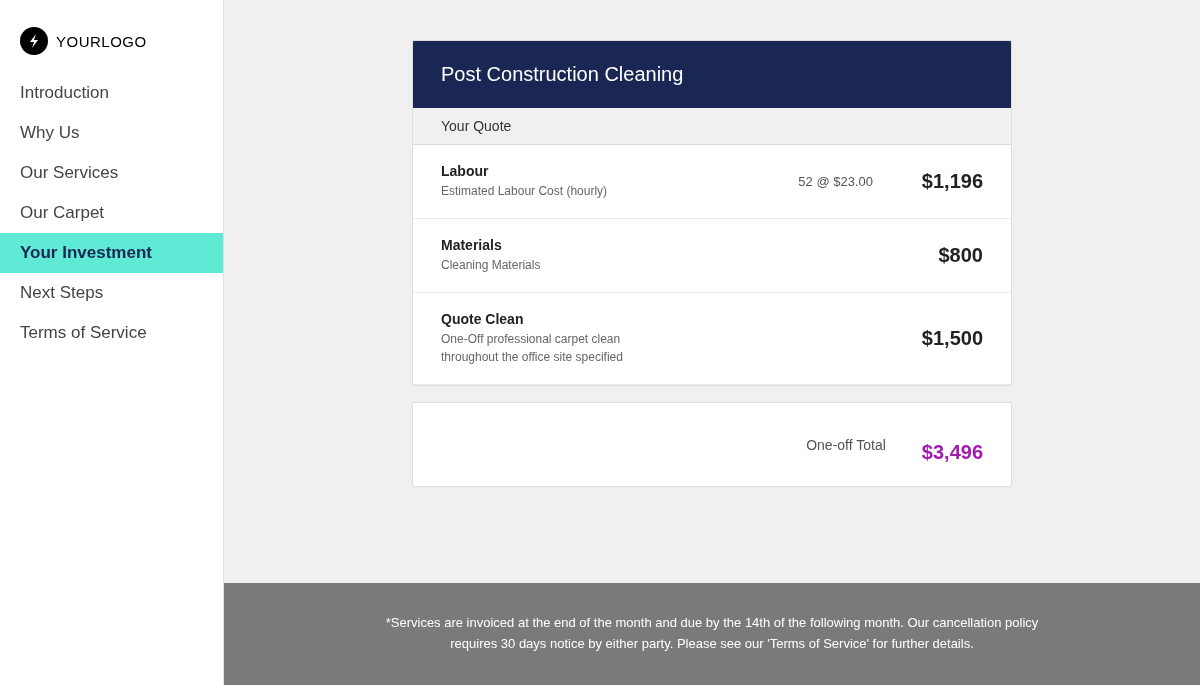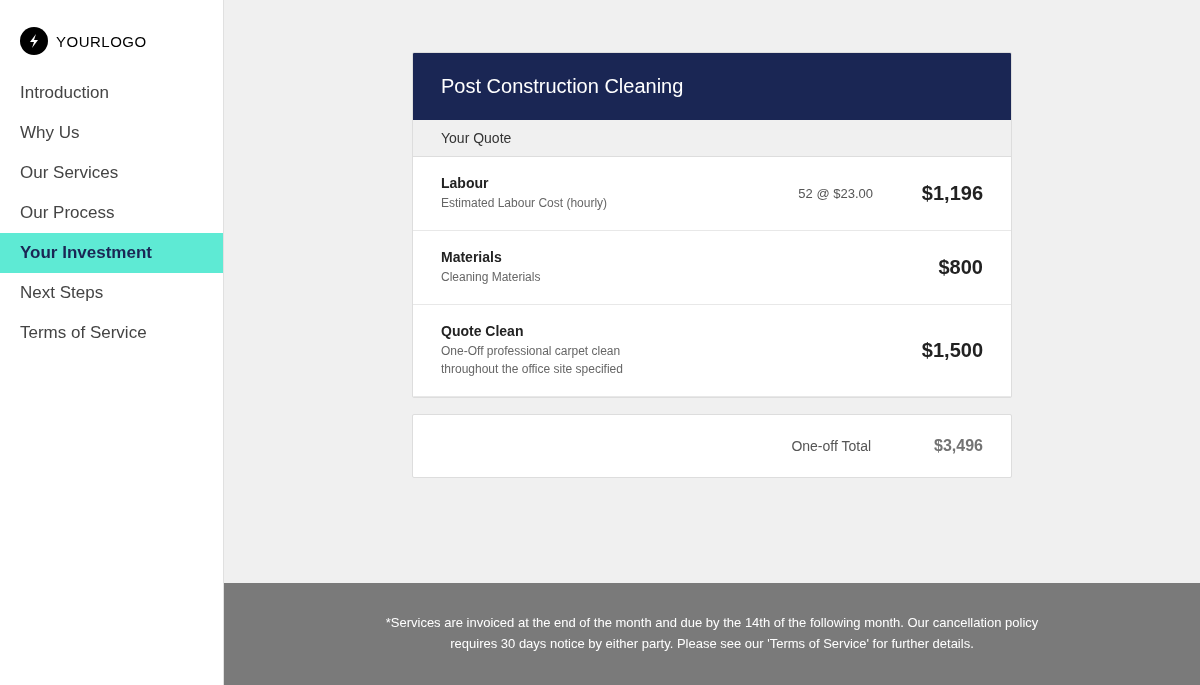--- a/index.html
+++ b/index.html
@@ -68,21 +68,21 @@
       padding: 40px 50px;
       background: #f0f0f0;
     }
 
     
     .quote-card {
       background: #fff;
       border: 1px solid #ddd;
       border-radius: 2px;
       max-width: 600px;
-      margin: 12px auto;
+      margin: 0 auto;
       overflow: hidden;
     }
 
     .quote-header {
       background: #1a2654;
       padding: 22px 28px;
     }
     .quote-header-title {
       color: #fff;
       font-size: 20px;
@@ -140,30 +140,31 @@
     .quote-total-card {
       background: #fff;
       border: 1px solid #ddd;
       border-radius: 2px;
       max-width: 600px;
       margin: 16px auto 0;
       padding: 22px 28px;
       display: flex;
       justify-content: flex-end;
       align-items: center;
-      gap: 63px;
+      gap: 36px;
     }
     .total-label {
       font-size: 14px;
       color: #555;
     }
     .total-amount {
-      font-size: 16px;
+      font-size: 20px;
       font-weight: 700;
-      color: #737373;
+      color: #a21caf;
+      margin-top: 16px;
     }
 
     
     .footer {
       background: #7a7a7a;
       padding: 30px 80px;
       display: flex;
       align-items: center;
       justify-content: center;
     }
@@ -189,21 +190,21 @@
       </div>
       <div class="logo-text">
         <span id="logo-bold">YOUR</span><span id="logo-regular">LOGO</span>
       </div>
     </div>
     <nav class="sidebar-nav">
 
     <button class="sidebar-item">Introduction</button>
         <button class="sidebar-item">Why Us</button>
         <button class="sidebar-item">Our Services</button>
-        <button class="sidebar-item">Our Process</button>
+        <button class="sidebar-item">Our Carpet</button>
         <button class="sidebar-item active">Your Investment</button>
         <button class="sidebar-item">Next Steps</button>
         <button class="sidebar-item">Terms of Service</button>
       </nav>
   </aside>
 
   <div class="main-content">
     <div class="content-area">
 
       <div class="quote-card">

